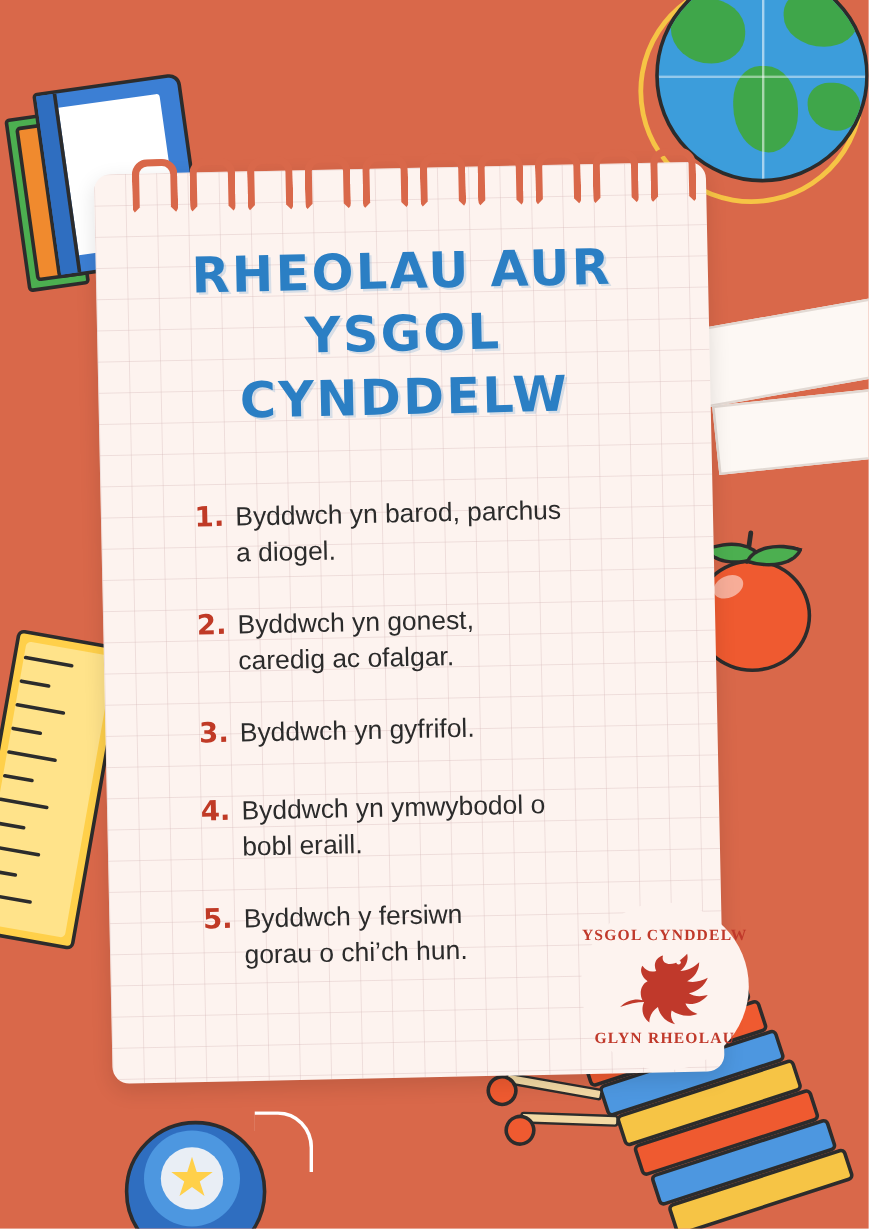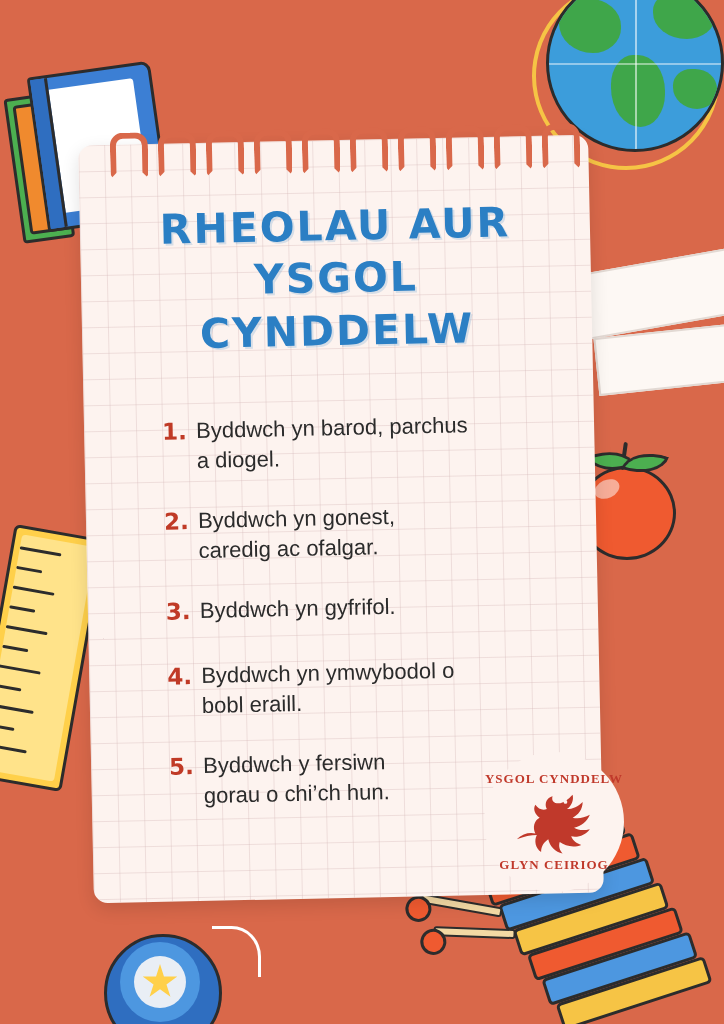--- a/index.html
+++ b/index.html
@@ -547,16 +547,16 @@
     <div class="ring" style="left:398px;"></div>
     <div class="ring" style="left:446px;"></div>
   </div>
 
   <div class="crest">
     <div class="top-text">YSGOL CYNDDELW</div>
     <svg class="dragon" viewBox="0 0 120 92" aria-hidden="true">
       <path fill="#c0392b" d="M8 70 C16 62 26 60 34 62 C30 54 32 44 40 40 C34 36 30 28 34 22 C38 28 44 30 50 28 C46 20 50 12 58 10 C56 16 60 20 66 20 C74 20 80 14 86 8 C88 16 84 24 78 28 C86 28 94 24 100 18 C100 28 94 36 86 40 C94 42 102 40 110 36 C106 46 98 52 88 54 C94 58 102 58 110 56 C104 64 94 68 84 66 C86 72 92 76 98 78 C88 82 76 80 68 74 C66 80 68 86 72 90 C62 88 54 80 52 70 C46 74 42 80 42 88 C34 82 32 72 36 64 C28 64 18 66 8 70 Z"></path>
       <circle cx="76" cy="18" r="2.6" fill="#fdf3ef"></circle>
     </svg>
-    <div class="bottom-text">GLYN CEIRIOG</div>
+    <div class="bottom-text">GLYN RHEOLAU</div>
   </div>
 
 </div>
 
 </body></html>

